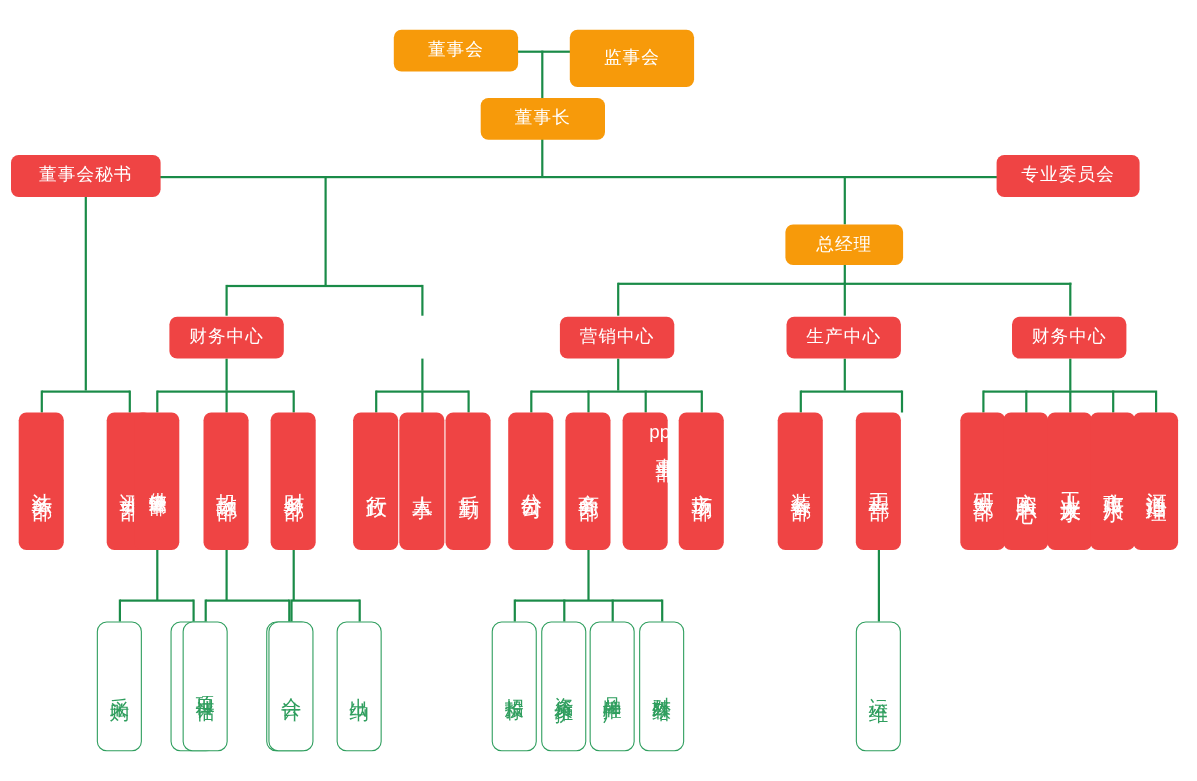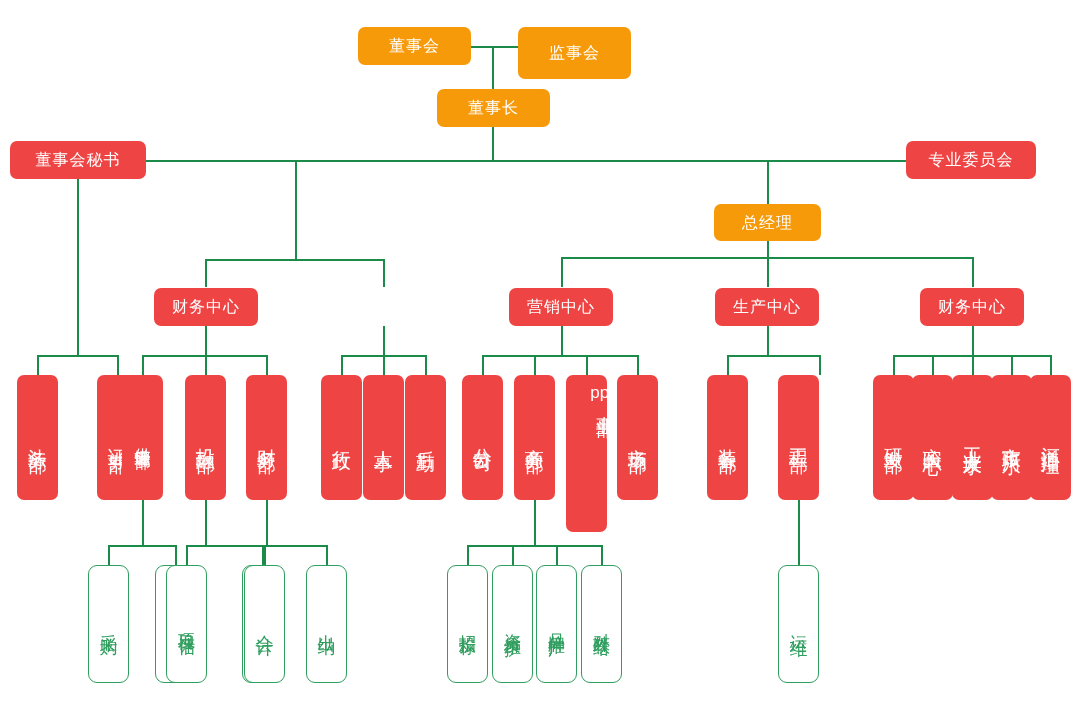--- a/index.html
+++ b/index.html
@@ -167,21 +167,21 @@
   <div class="node green vert small" style="left:122px;top:375px;width:41px;height:125px;">供应链管理部</div>
   <div class="node green vert" style="left:185px;top:375px;width:41px;height:125px;">投融部</div>
   <div class="node green vert" style="left:246px;top:375px;width:41px;height:125px;">财务部</div>
 
   <div class="node green vert" style="left:321px;top:375px;width:41px;height:125px;">行政</div>
   <div class="node green vert" style="left:363px;top:375px;width:41px;height:125px;">人事</div>
   <div class="node green vert" style="left:405px;top:375px;width:41px;height:125px;">后勤</div>
 
   <div class="node green vert" style="left:462px;top:375px;width:41px;height:125px;">分公司</div>
   <div class="node green vert" style="left:514px;top:375px;width:41px;height:125px;">商务部</div>
-  <div class="node green ppp" style="left:566px;top:375px;width:41px;height:157px;padding-left:36px;">
+  <div class="node green ppp" style="left:566px;top:375px;width:41px;height:125px;padding-left:36px;">
     <span class="ppp-latin">ppp</span>
     <span class="ppp-rest">事业部</span>
   </div>
   <div class="node green vert" style="left:617px;top:375px;width:41px;height:125px;">市场部</div>
 
   <div class="node green vert" style="left:707px;top:375px;width:41px;height:125px;">装备部</div>
   <div class="node green vert" style="left:778px;top:375px;width:41px;height:125px;">工程部</div>
 
   <div class="node green vert" style="left:873px;top:375px;width:41px;height:125px;">研发部</div>
   <div class="node green vert" style="left:912px;top:375px;width:41px;height:125px;">实验中心</div>

